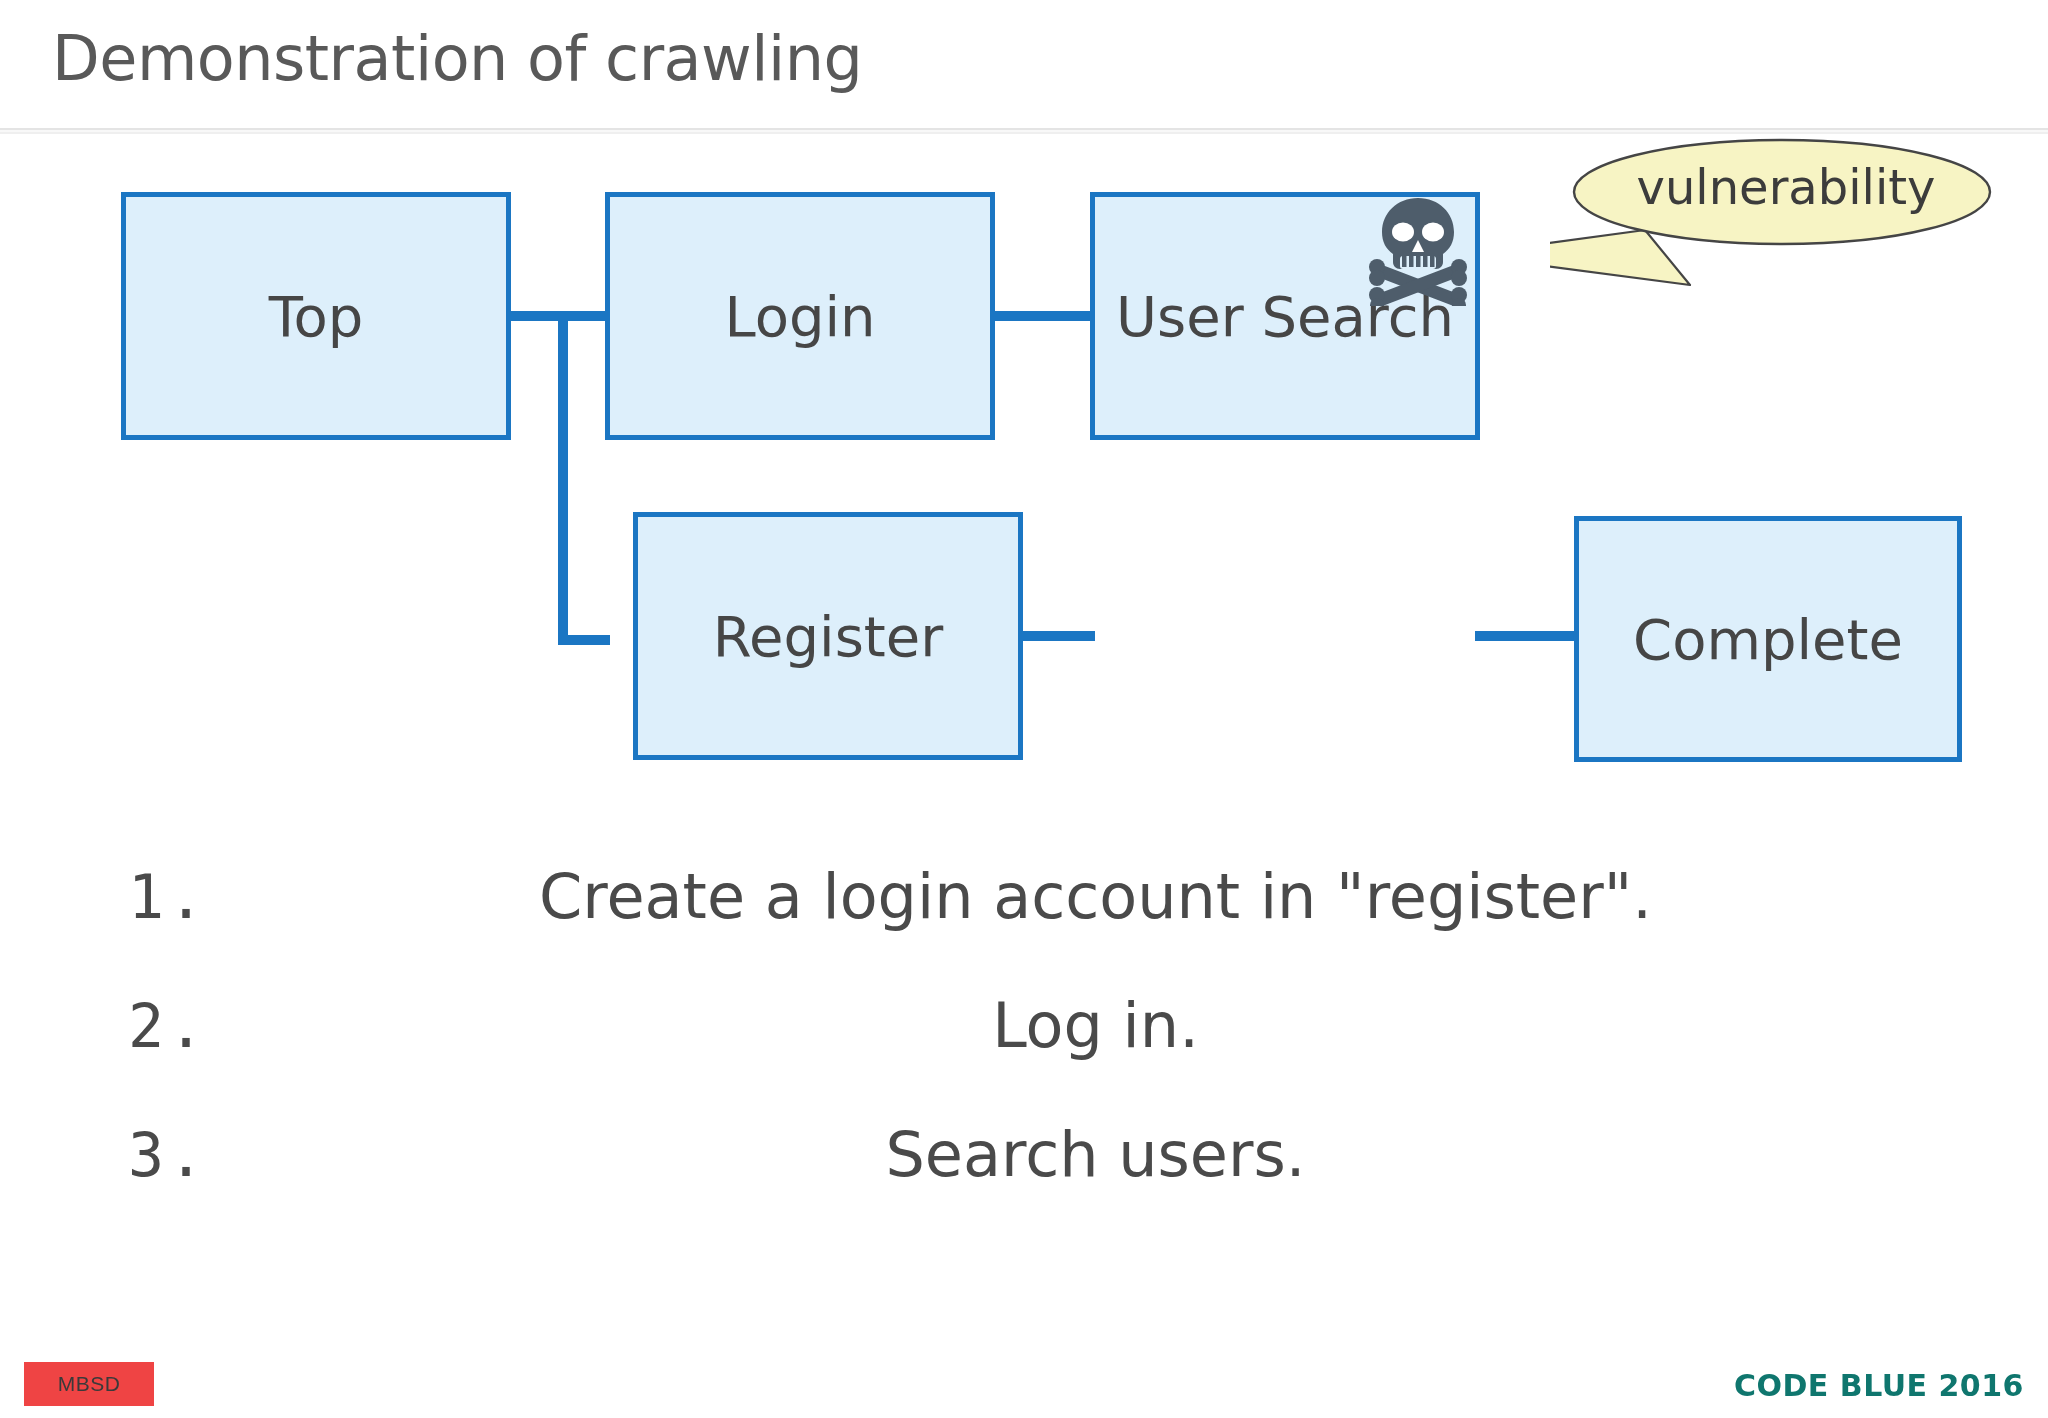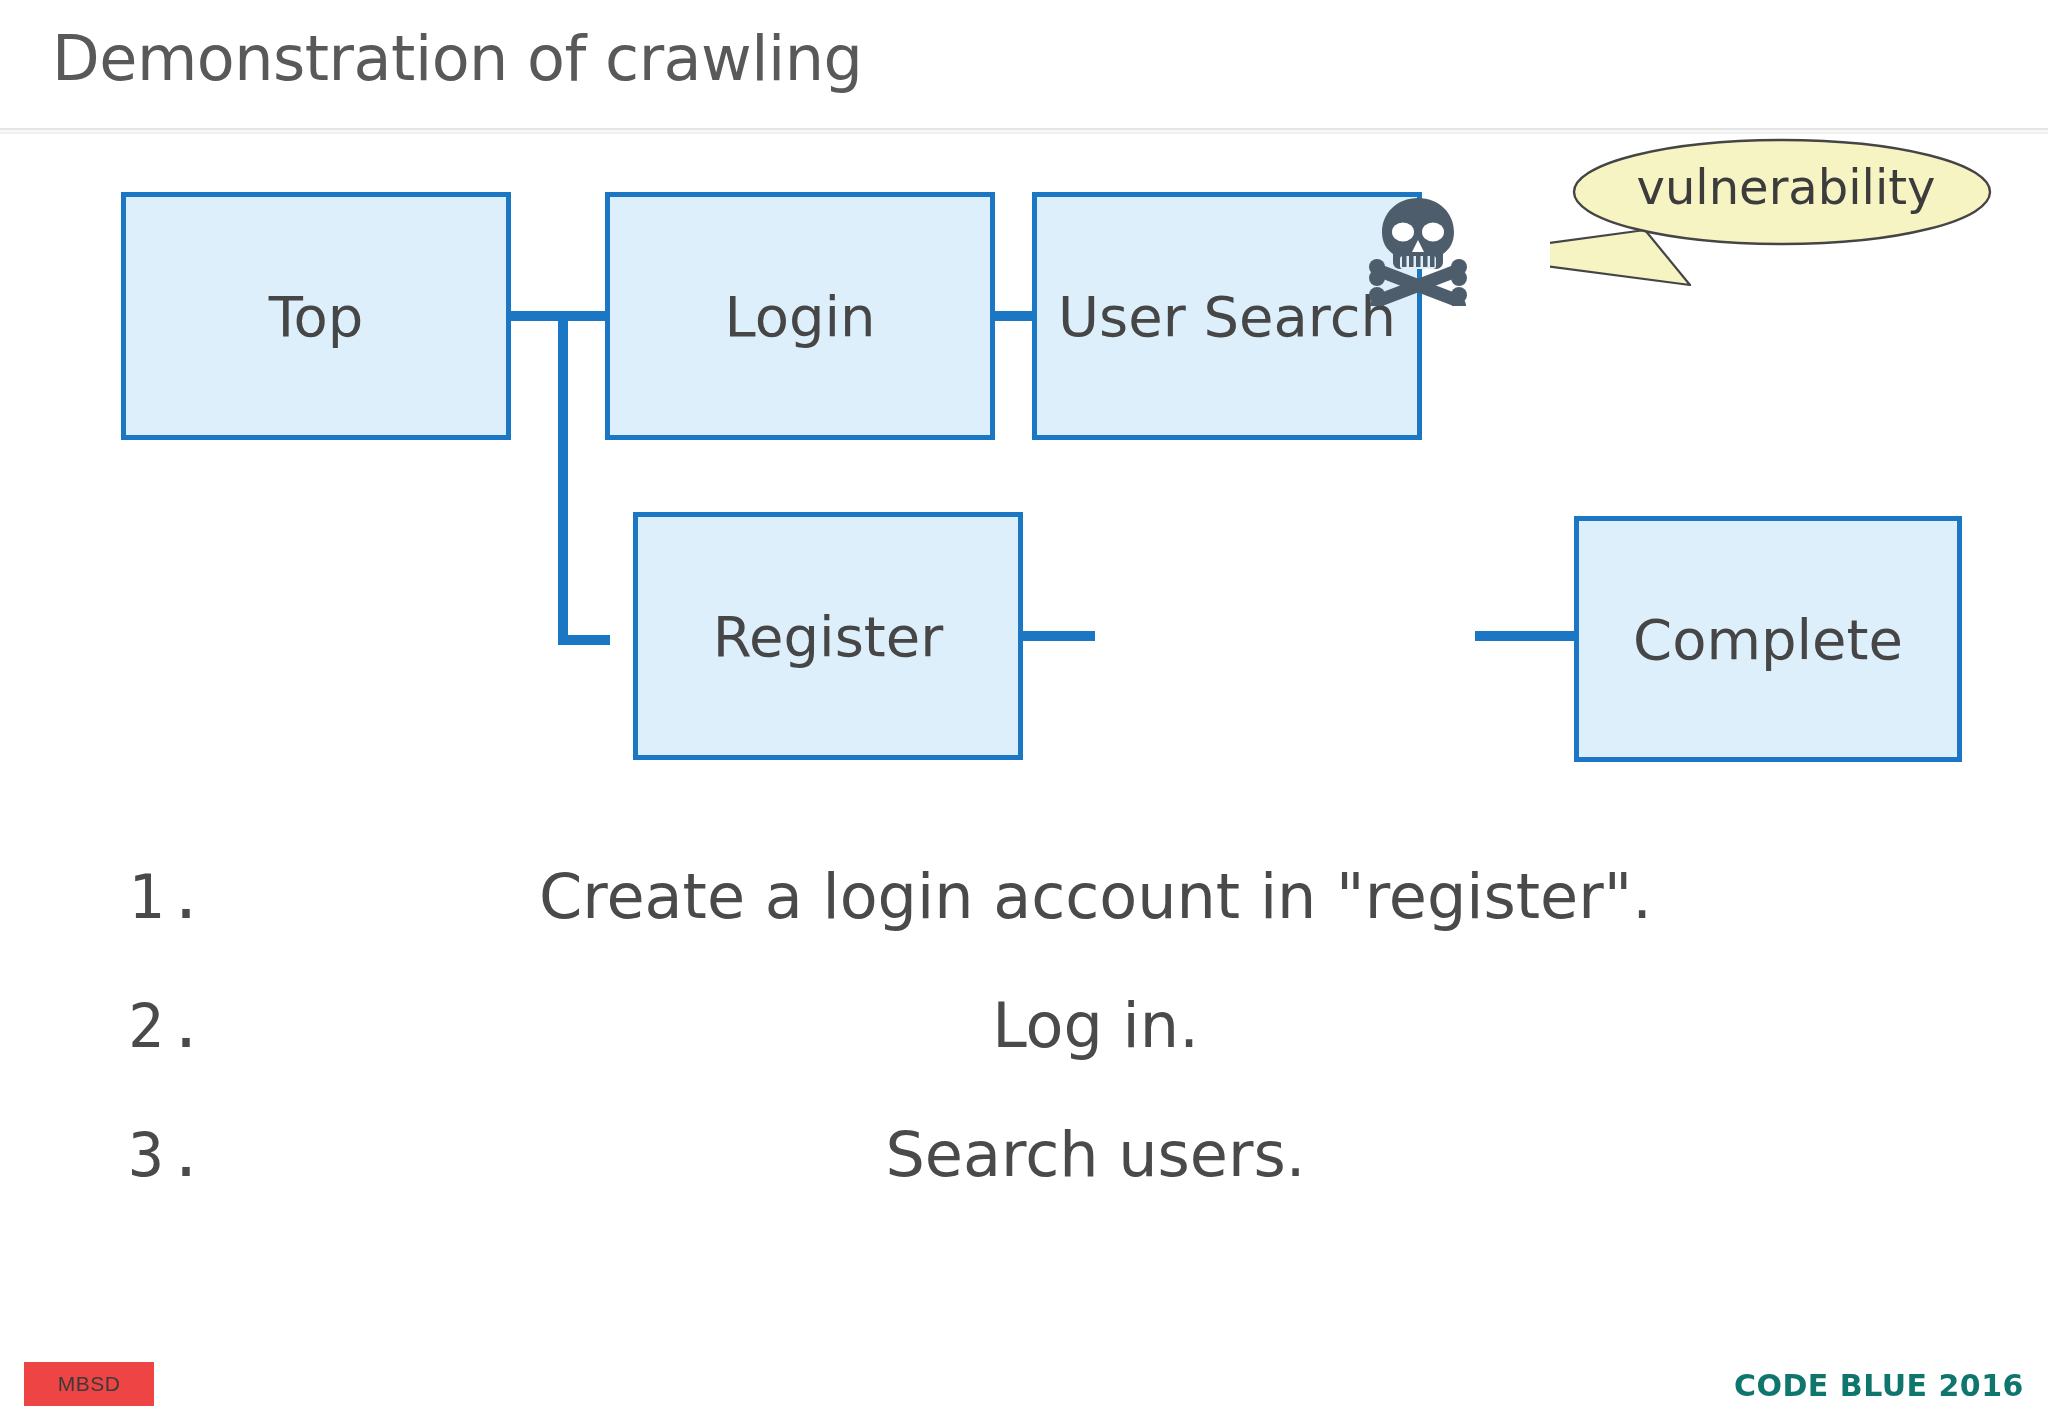--- a/index.html
+++ b/index.html
@@ -67,21 +67,21 @@
     font-family: "DejaVu Sans", "Liberation Sans", sans-serif;
     font-weight: 400;
     letter-spacing: 0px;
     white-space: nowrap;
     pointer-events: none;
   }
 
   
   #node-top       { left: 121px;  top: 192px; width: 390px; height: 248px; }
   #node-login     { left: 605px;  top: 192px; width: 390px; height: 248px; }
-  #node-search    { left: 1032px; top: 192px; width: 390px; height: 248px; }
+  #node-search    { left: 1090px; top: 192px; width: 390px; height: 248px; }
   #node-register  { left: 605px;  top: 512px; width: 390px; height: 248px; margin-left: 28px; }
   #node-confirm   { left: 1090px; top: 512px; width: 390px; height: 248px; }
   #node-complete  { left: 1574px; top: 516px; width: 388px; height: 246px; }
 
   
   .conn {
     position: absolute;
     background: #1b76c3;
   }
   

